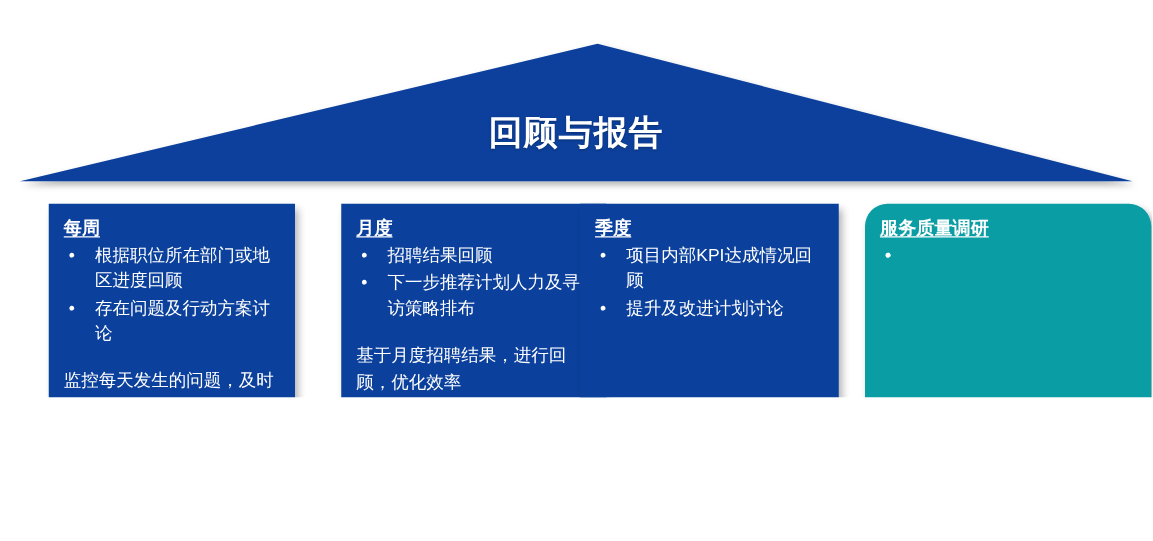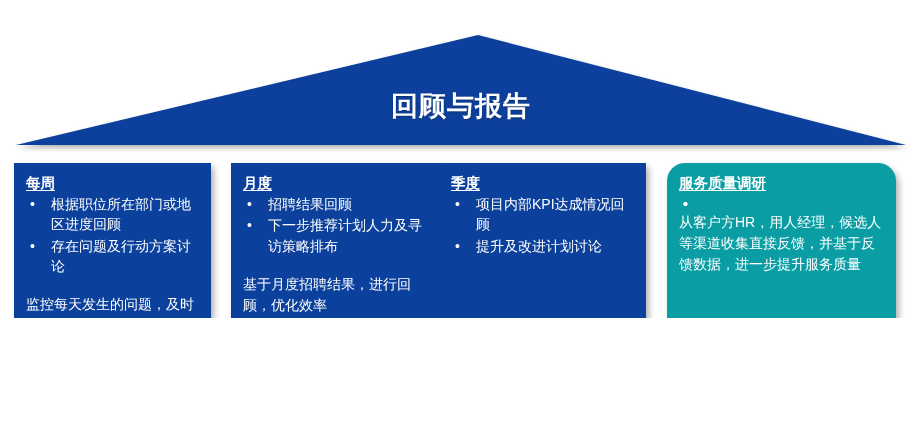--- a/index.html
+++ b/index.html
@@ -54,20 +54,21 @@
   }
   .card {
     position: absolute;
     top: 0;
     height: 247px;
     box-sizing: border-box;
     padding: 11px 10px 8px 12px;
     color: #ffffff;
     box-shadow: 3px 4px 6px rgba(0,0,0,0.30);
     overflow: hidden;
+    margin-left: 25px;
   }
   .card.blue { background: #0b409c; }
   .card.teal { background: #0a9ea4; }
 
   .card-heading {
     font-size: 14.5px;
     font-weight: bold;
     text-decoration: underline;
     text-underline-offset: 2px;
     line-height: 1.25;
@@ -130,21 +131,21 @@
           <span>根据职位所在部门或地区进度回顾</span>
         </li>
         <li>
           <span class="dot">•</span>
           <span>存在问题及行动方案讨论</span>
         </li>
       </ul>
       <div class="note">监控每天发生的问题，及时解决</div>
     </div>
 
-    <div class="card blue" style="left:231px; width:212px;">
+    <div class="card blue" style="left:248px; width:212px;">
       <div class="card-heading">月度</div>
       <ul class="bullets">
         <li>
           <span class="dot">•</span>
           <span>招聘结果回顾</span>
         </li>
         <li>
           <span class="dot">•</span>
           <span>下一步推荐计划人力及寻访策略排布</span>
         </li>
@@ -169,17 +170,16 @@
     <div class="card teal" style="left:667px; width:229px;border-radius:18px;">
       <div class="card-heading">服务质量调研</div>
       <ul class="bullets">
         <li>
           <span class="dot">•</span>
         </li>
         <li>
           <span class="dot">•</span>
         </li>
       </ul>
-      <div class="note">从客户方HR，用人经理，候选人等渠道收集直接反馈，并基于反馈数据，进一步提升服务质量</div>
     </div>
 
   </div>
 </div>
 
 </body></html>

